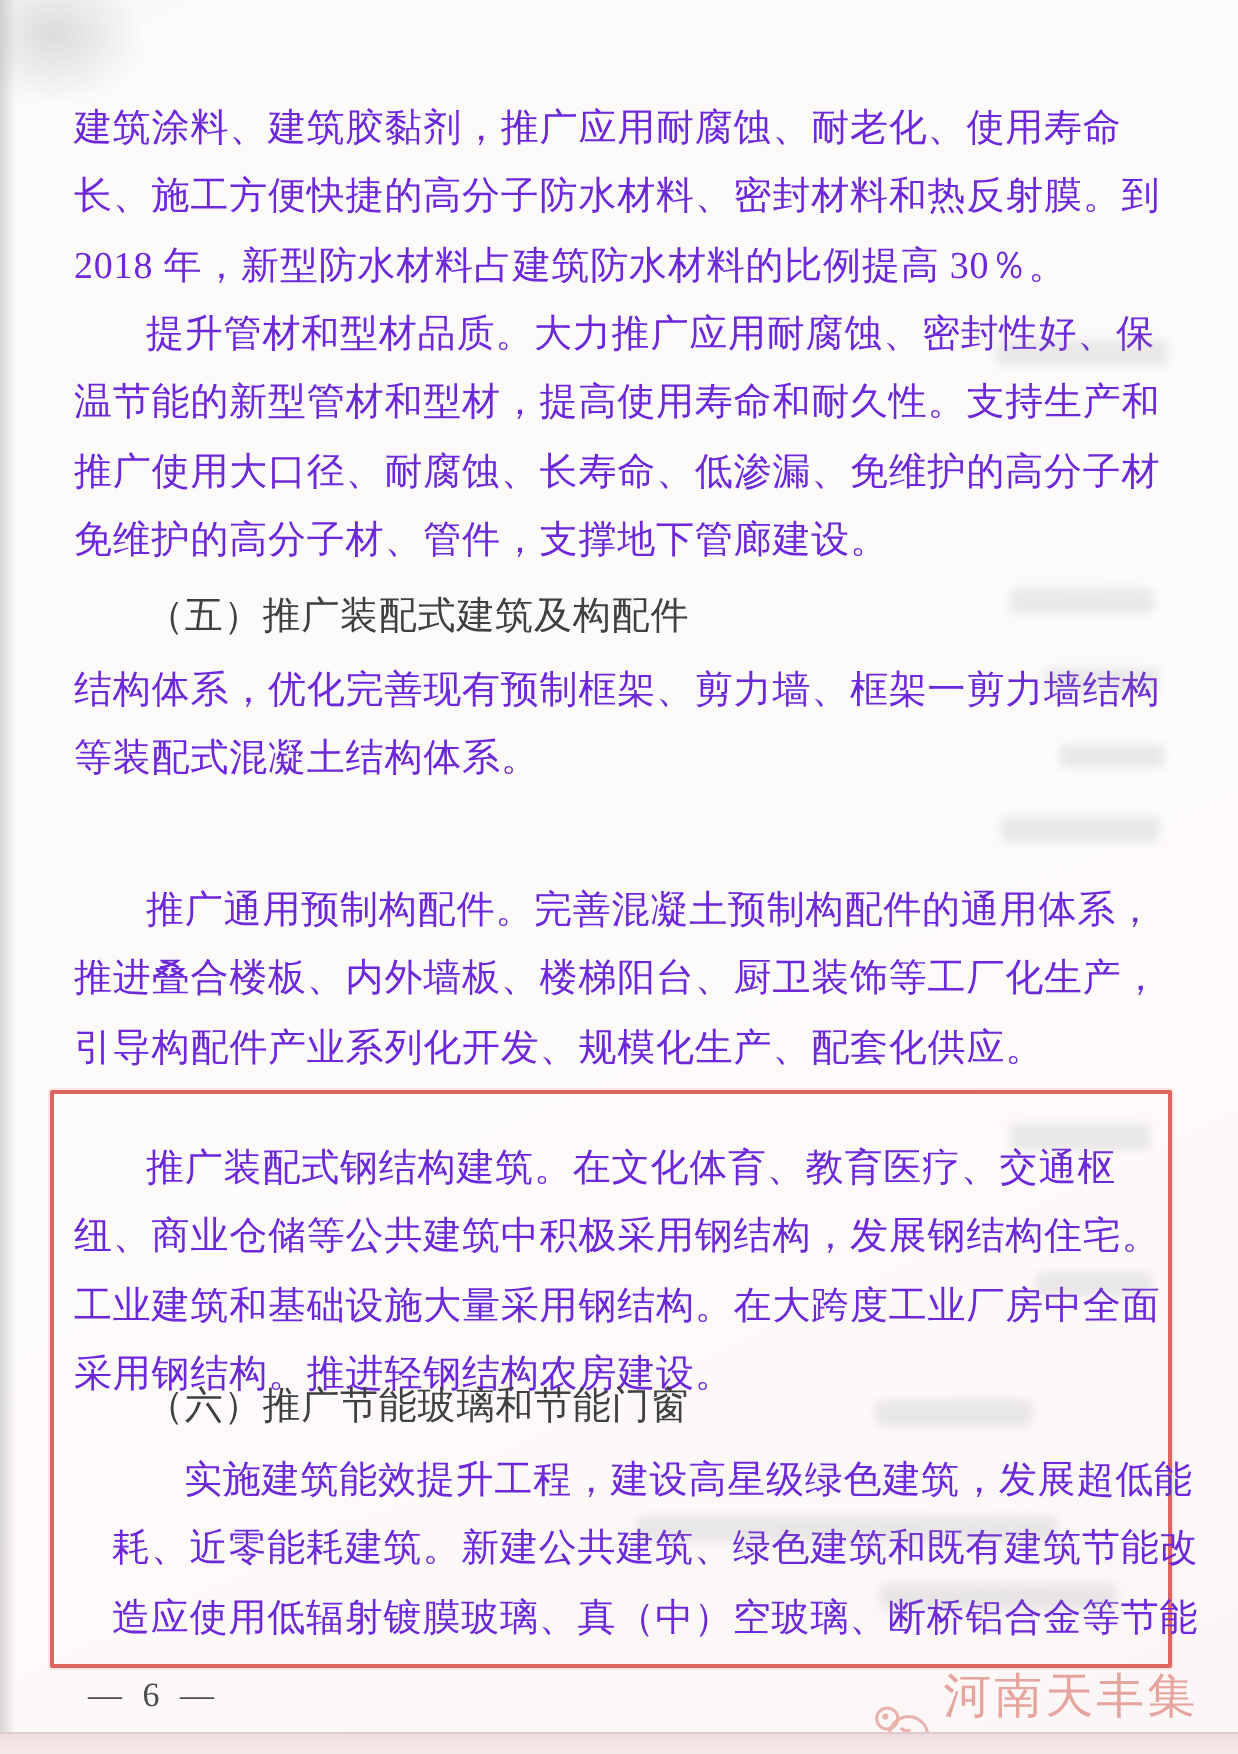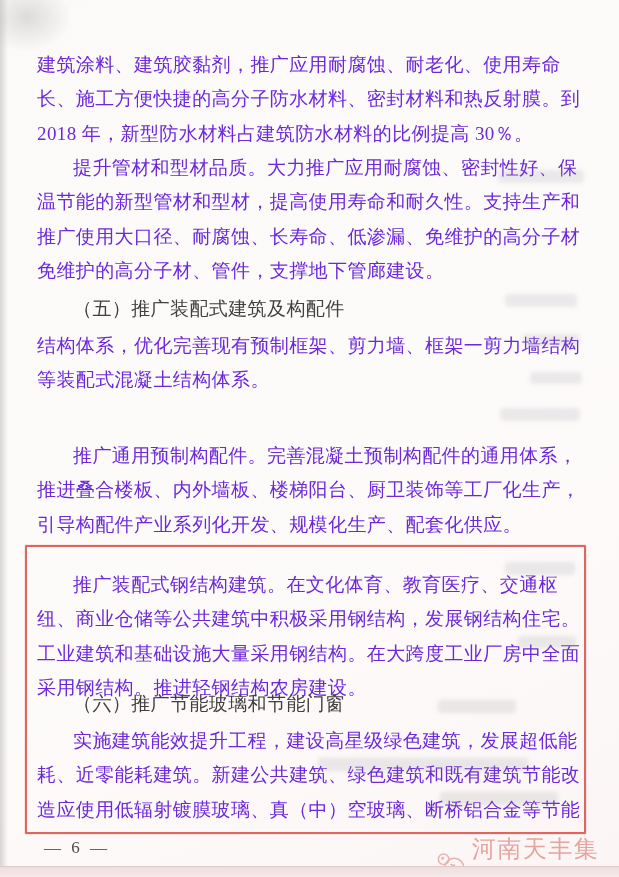--- a/index.html
+++ b/index.html
@@ -96,21 +96,21 @@
   <div class="indent">推广装配式钢结构建筑。在文化体育、教育医疗、交通枢</div>
   <div>纽、商业仓储等公共建筑中积极采用钢结构，发展钢结构住宅。</div>
   <div>工业建筑和基础设施大量采用钢结构。在大跨度工业厂房中全面</div>
   <div>采用钢结构。推进轻钢结构农房建设。</div>
 </div>
 
 <div class="textline heading" style="top:687px;">
   <div class="indent">（六）推广节能玻璃和节能门窗</div>
 </div>
 
-<div class="textline" style="top:724px;">
+<div class="textline" style="top:724px;margin-left:19px;">
   <div class="indent">实施建筑能效提升工程，建设高星级绿色建筑，发展超低能</div>
   <div>耗、近零能耗建筑。新建公共建筑、绿色建筑和既有建筑节能改</div>
   <div>造应使用低辐射镀膜玻璃、真（中）空玻璃、断桥铝合金等节能</div>
 </div>
 
 <div class="ghost" style="left:498px;top:170px;width:86px;height:13px;"></div>
 <div class="ghost" style="left:505px;top:294px;width:72px;height:13px;"></div>
 <div class="ghost" style="left:522px;top:334px;width:58px;height:12px;"></div>
 <div class="ghost" style="left:530px;top:372px;width:52px;height:12px;"></div>
 <div class="ghost" style="left:500px;top:408px;width:80px;height:13px;"></div>

